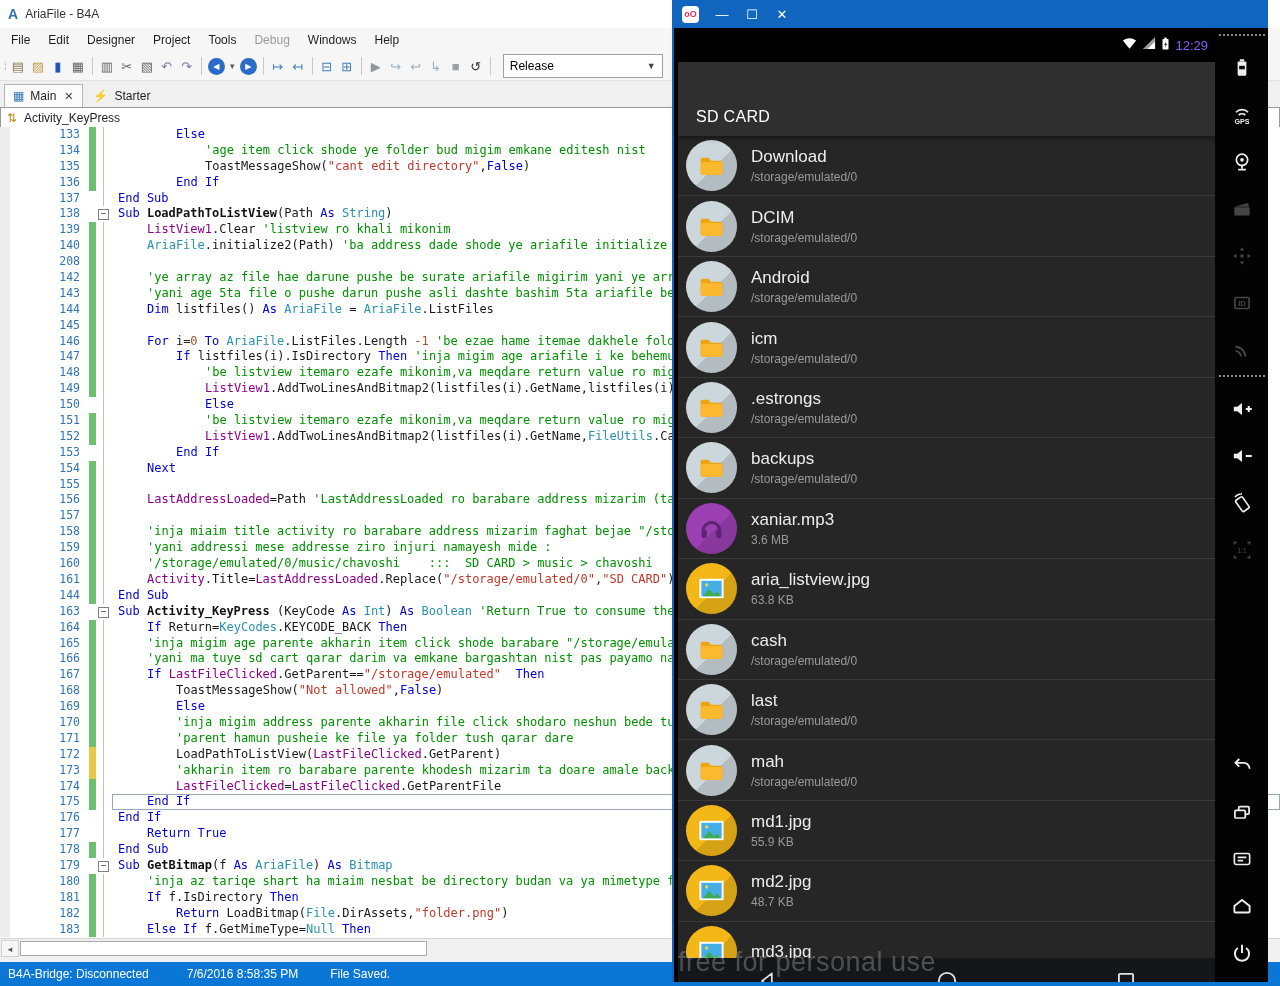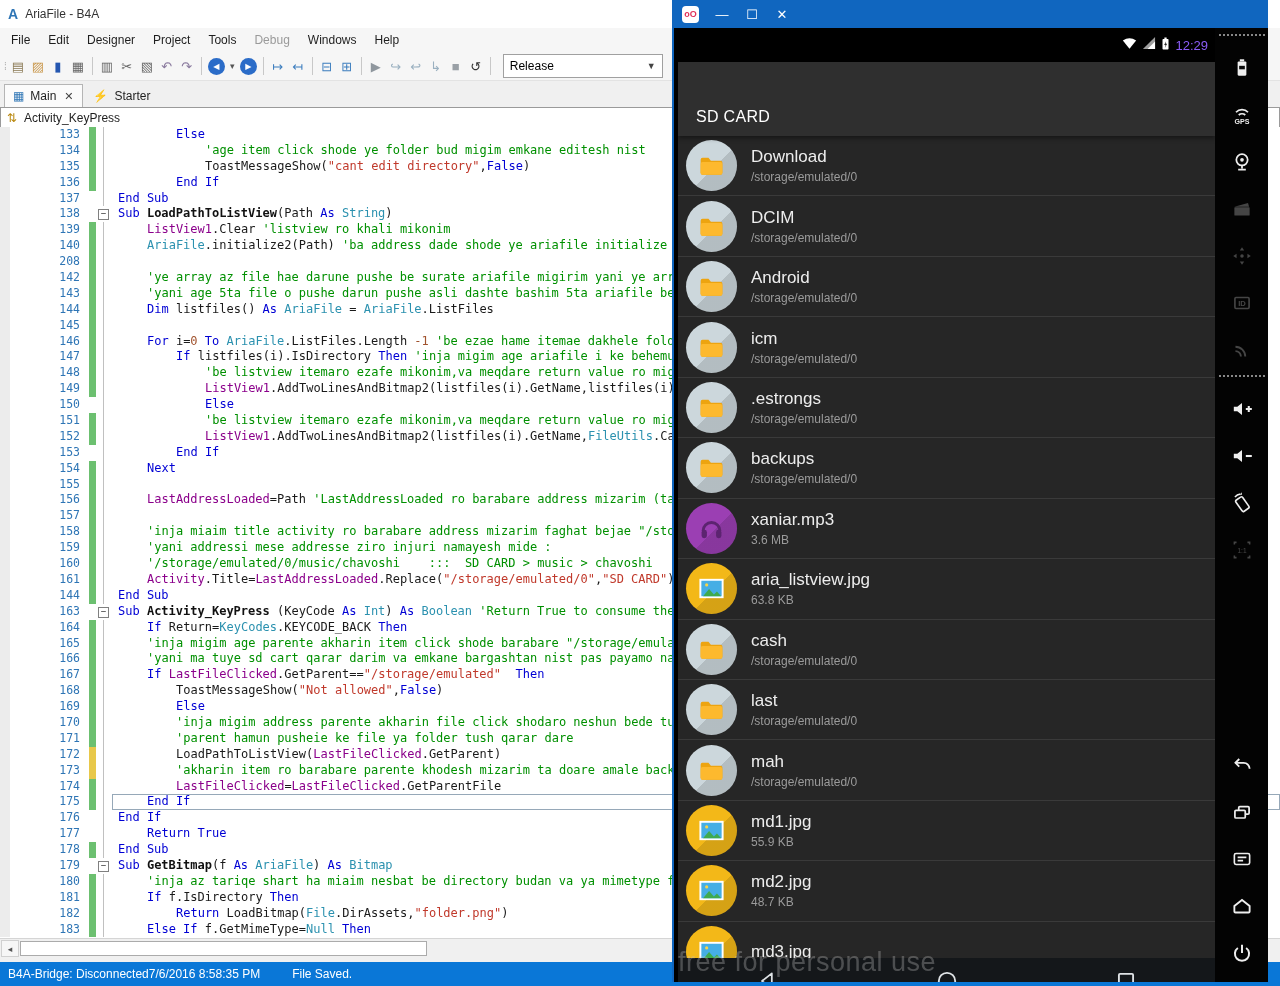--- a/index.html
+++ b/index.html
@@ -56,21 +56,21 @@
   .tok-b{color:#111;font-weight:bold;}
   .tok-n{color:#1a1a1a;}
   .tok-r{color:#a0522d;}
 
   .hscroll{position:absolute;top:938px;left:0;width:100%;height:18px;background:#f0f0f0;border-top:1px solid #d5d5d5;}
   .hs-arrow{position:absolute;left:1px;top:1px;width:16px;height:15px;color:#555;font-size:9px;
             display:flex;align-items:center;justify-content:center;background:#f6f6f6;border:1px solid #d0d0d0;}
   .hs-thumb{position:absolute;left:20px;top:2px;width:405px;height:13px;background:#fff;border:1px solid #ababab;}
   .statusbar{position:absolute;left:0;bottom:0;width:100%;height:24px;background:#0a77d7;color:#fff;
              font-size:12px;display:flex;align-items:center;padding-left:8px;}
-  .st-date{}
+  .st-date{margin-left:38px;}
   .st-msg{margin-left:32px;}
 
   
   #gm{position:absolute;left:672px;top:0;width:596px;height:982px;background:#000;border-left:2px solid #1066bf;box-sizing:border-box;}
   .gm-title{height:28px;background:#1066bf;display:flex;align-items:center;color:#fff;font-size:12px;
             padding:0 4px 0 8px;gap:8px;}
   .gm-logo{width:17px;height:17px;background:#fff;border-radius:4px;color:#e0315a;font-size:9px;font-weight:bold;
            display:flex;align-items:center;justify-content:center;flex:none;}
   .gm-title-text{flex:1;white-space:nowrap;overflow:hidden;}
   .gm-btn{width:30px;height:28px;display:flex;align-items:center;justify-content:center;font-size:13px;color:#fff;flex:none;}

